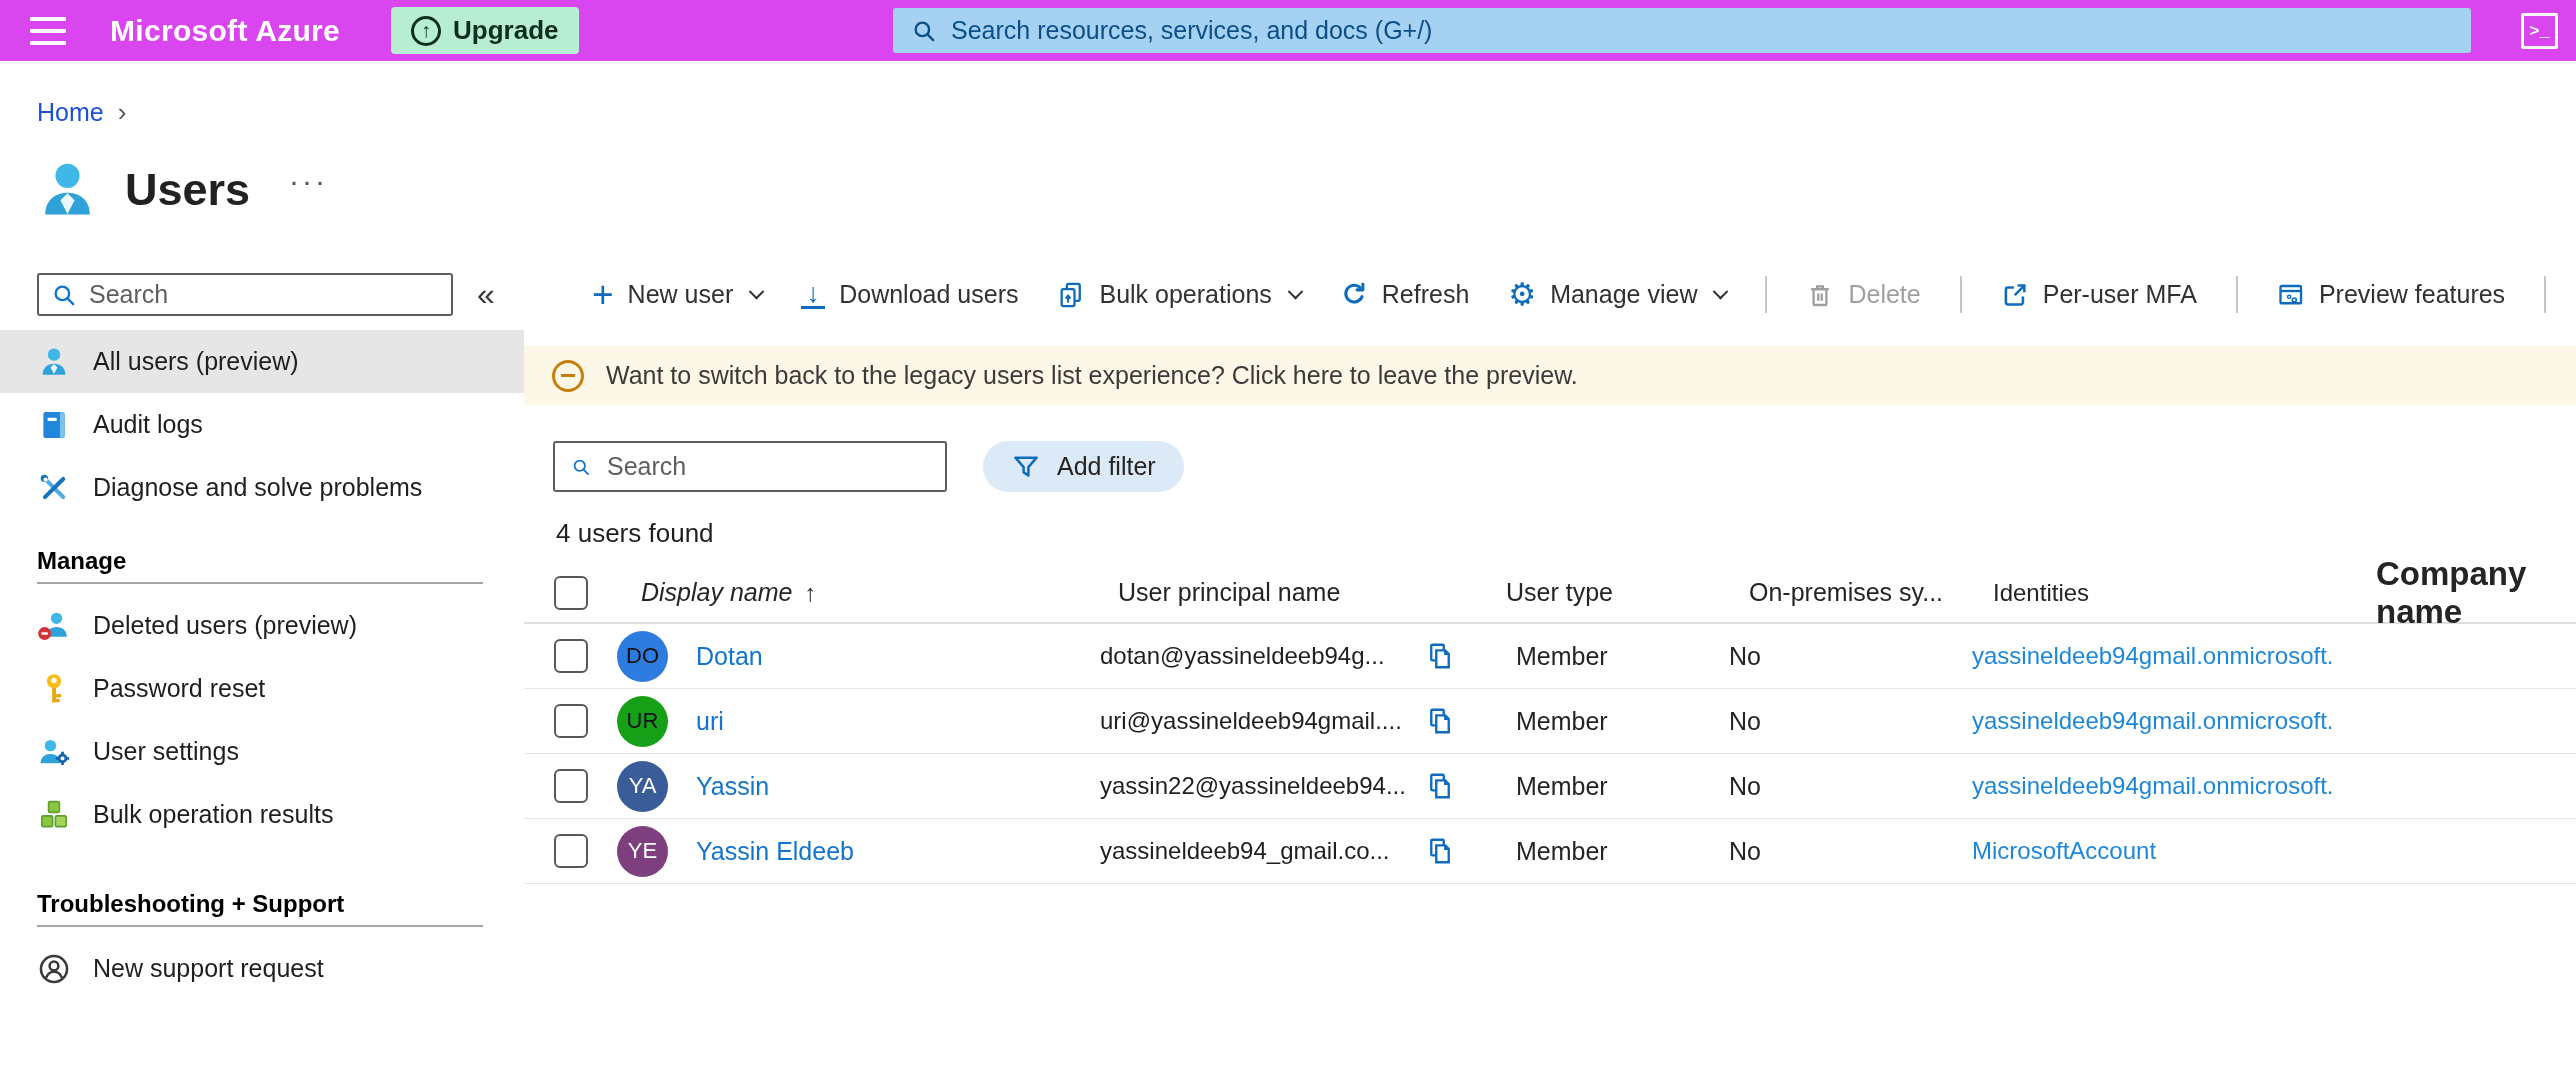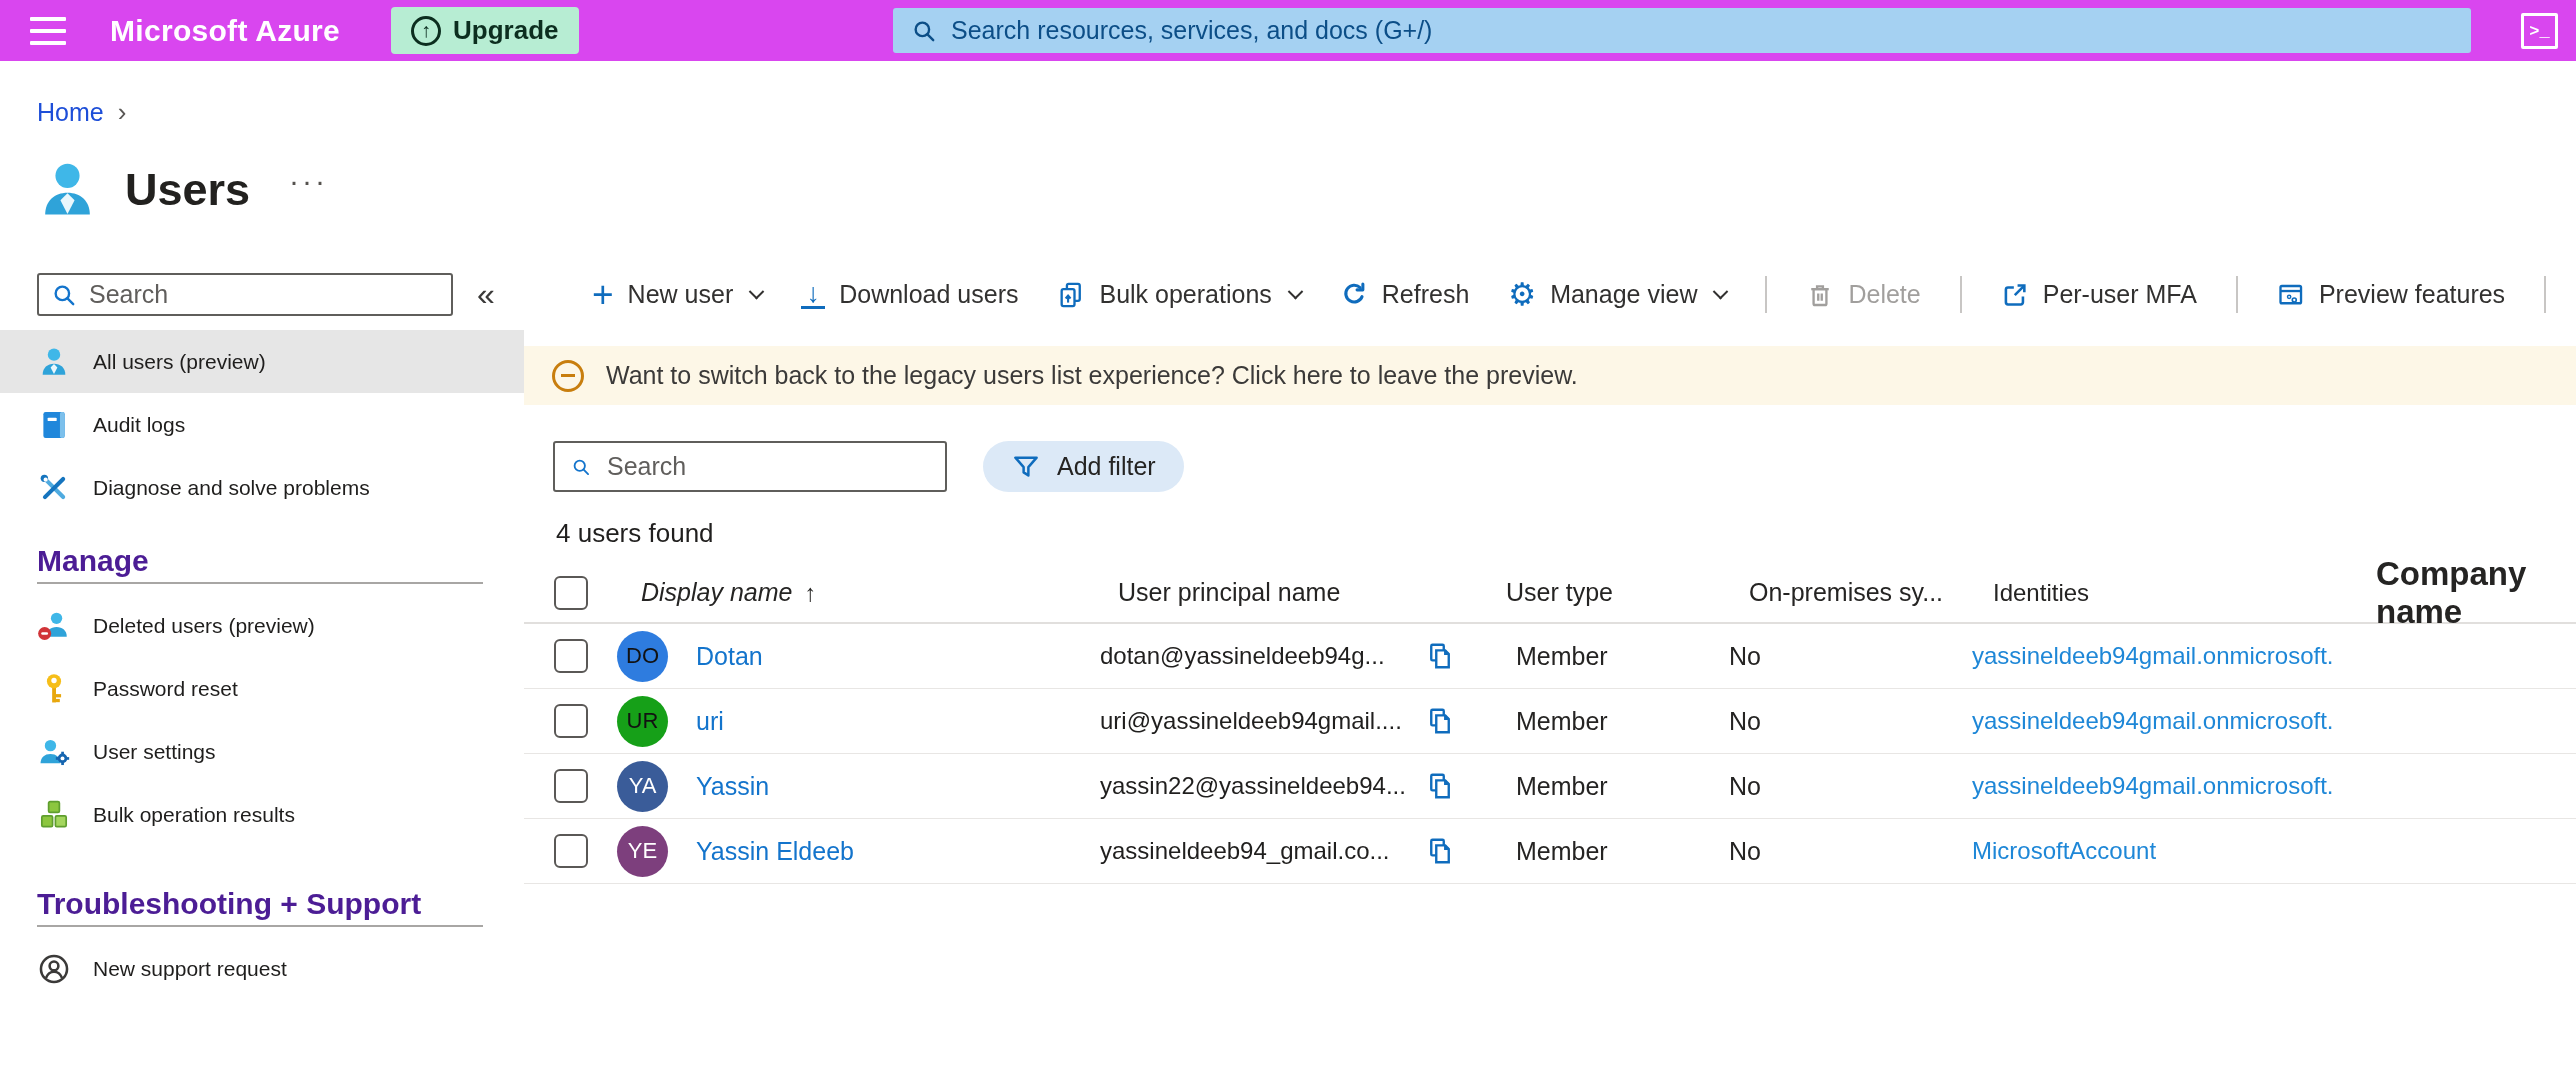--- a/index.html
+++ b/index.html
@@ -40,25 +40,25 @@
   .sidebar { width:524px; flex:none; }
   .side-search-row { display:flex; align-items:center; margin:6px 0 0 37px; }
   .side-search { width:416px; height:43px; border:2px solid #5F5E5B; border-radius:3px;
     display:flex; align-items:center; padding:0 12px; gap:12px; color:#1374CC; background:#fff; }
   .side-search input { flex:1; border:none; outline:none; background:transparent; font-family:inherit;
     font-size:25px; color:#201F1E; }
   .side-search input::placeholder { color:#605E5C; opacity:1; }
   .collapse { margin-left:24px; font-size:32px; color:#3B3A39; cursor:pointer; }
   .nav { margin-top:14px; }
   .nav-item { height:63px; display:flex; align-items:center; padding-left:37px; gap:22px;
-    font-size:21px; color:#1F1E1D; cursor:pointer; }
+    font-size:25px; color:#1F1E1D; cursor:pointer; }
   .nav-item.selected { background:#E6E6E6; }
   .nav-item svg { flex:none; }
   .section-title { margin-top:20px; height:43px; display:flex; align-items:center; padding-left:37px;
-    font-size:30px; font-weight:700; color:#4c1d95; }
+    font-size:24px; font-weight:700; color:#000000; }
   .section-title.second { margin-top:36px; }
   .section-divider { border-bottom:2px solid #A8A6A4; margin:0 41px 10px 37px; }
 
   
   .content { flex:1; min-width:0; }
   .toolbar { height:55px; display:flex; align-items:center; padding-left:68px; gap:39px;
     font-size:25px; color:#323130; white-space:nowrap; }
   .tb-item { display:flex; align-items:center; gap:14px; cursor:pointer; }
   .tb-item.disabled { color:#A19F9D; cursor:default; }
   .chev { width:11px; height:11px; border-right:2.5px solid #323130; border-bottom:2.5px solid #323130;

